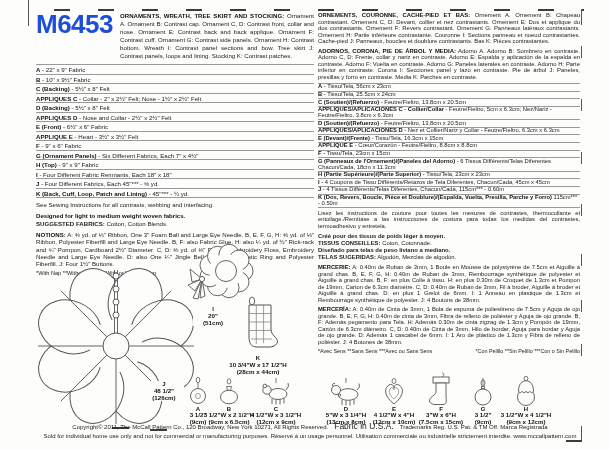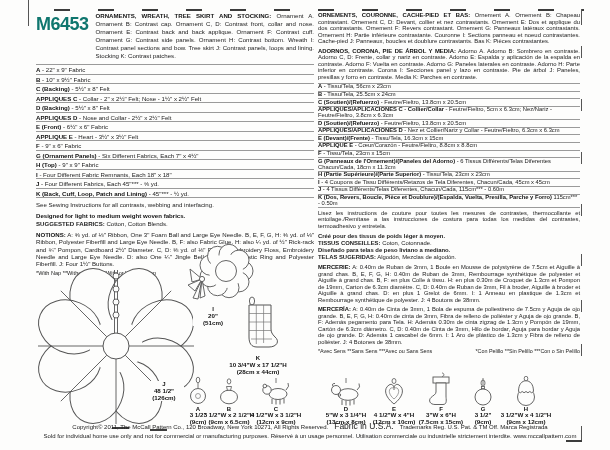--- a/index.html
+++ b/index.html
@@ -10,21 +10,21 @@
   }
   
   .trim-top { position:absolute; left:54px; right:26px; top:9px; height:1.6px;
     background:repeating-linear-gradient(90deg,#3c3c3c 0 16px,transparent 16px 44px); }
   .vline { position:absolute; width:1.4px; background:#555; }
   .hdash { position:absolute; height:1.6px; background:#3c3c3c; }
   
   .col-left  { position:absolute; left:36px; top:12px; width:278px; }
   .col-right { position:absolute; left:318px; top:12px; width:262px; }
   .header-row { display:flex; gap:7px; align-items:flex-start; }
-  .brand { font-size:18px; font-weight:bold; letter-spacing:-0.5px; line-height:24px; flex:0 0 auto; color:#0f766e;text-align:center; }
+  .brand { font-size:26px; font-weight:bold; letter-spacing:-0.5px; line-height:24px; flex:0 0 auto; color:#1d4ed8;text-align:center; }
   .hdr-para { font-size:6.1px; line-height:7.9px; text-align:justify; }
   .hdr-para b, .para b { color:#111; }
   .col-right .hdr-para { font-size:5.9px; line-height:6.5px; }
   .ytable { border-top:1px solid #9a9a9a; }
   .yrow { border-bottom:1px solid #9a9a9a; }
   .col-left  .ytable { margin-top:5px; }
   .col-left  .yrow { font-size:6.1px; line-height:7.3px; padding:0.9px 0 0.3px; }
   .col-right .ytable { margin-top:3px; }
   .col-right .yrow { font-size:5.8px; line-height:5.9px; padding:0.4px 0 0.3px; }
   .yrow b { color:#111; }

